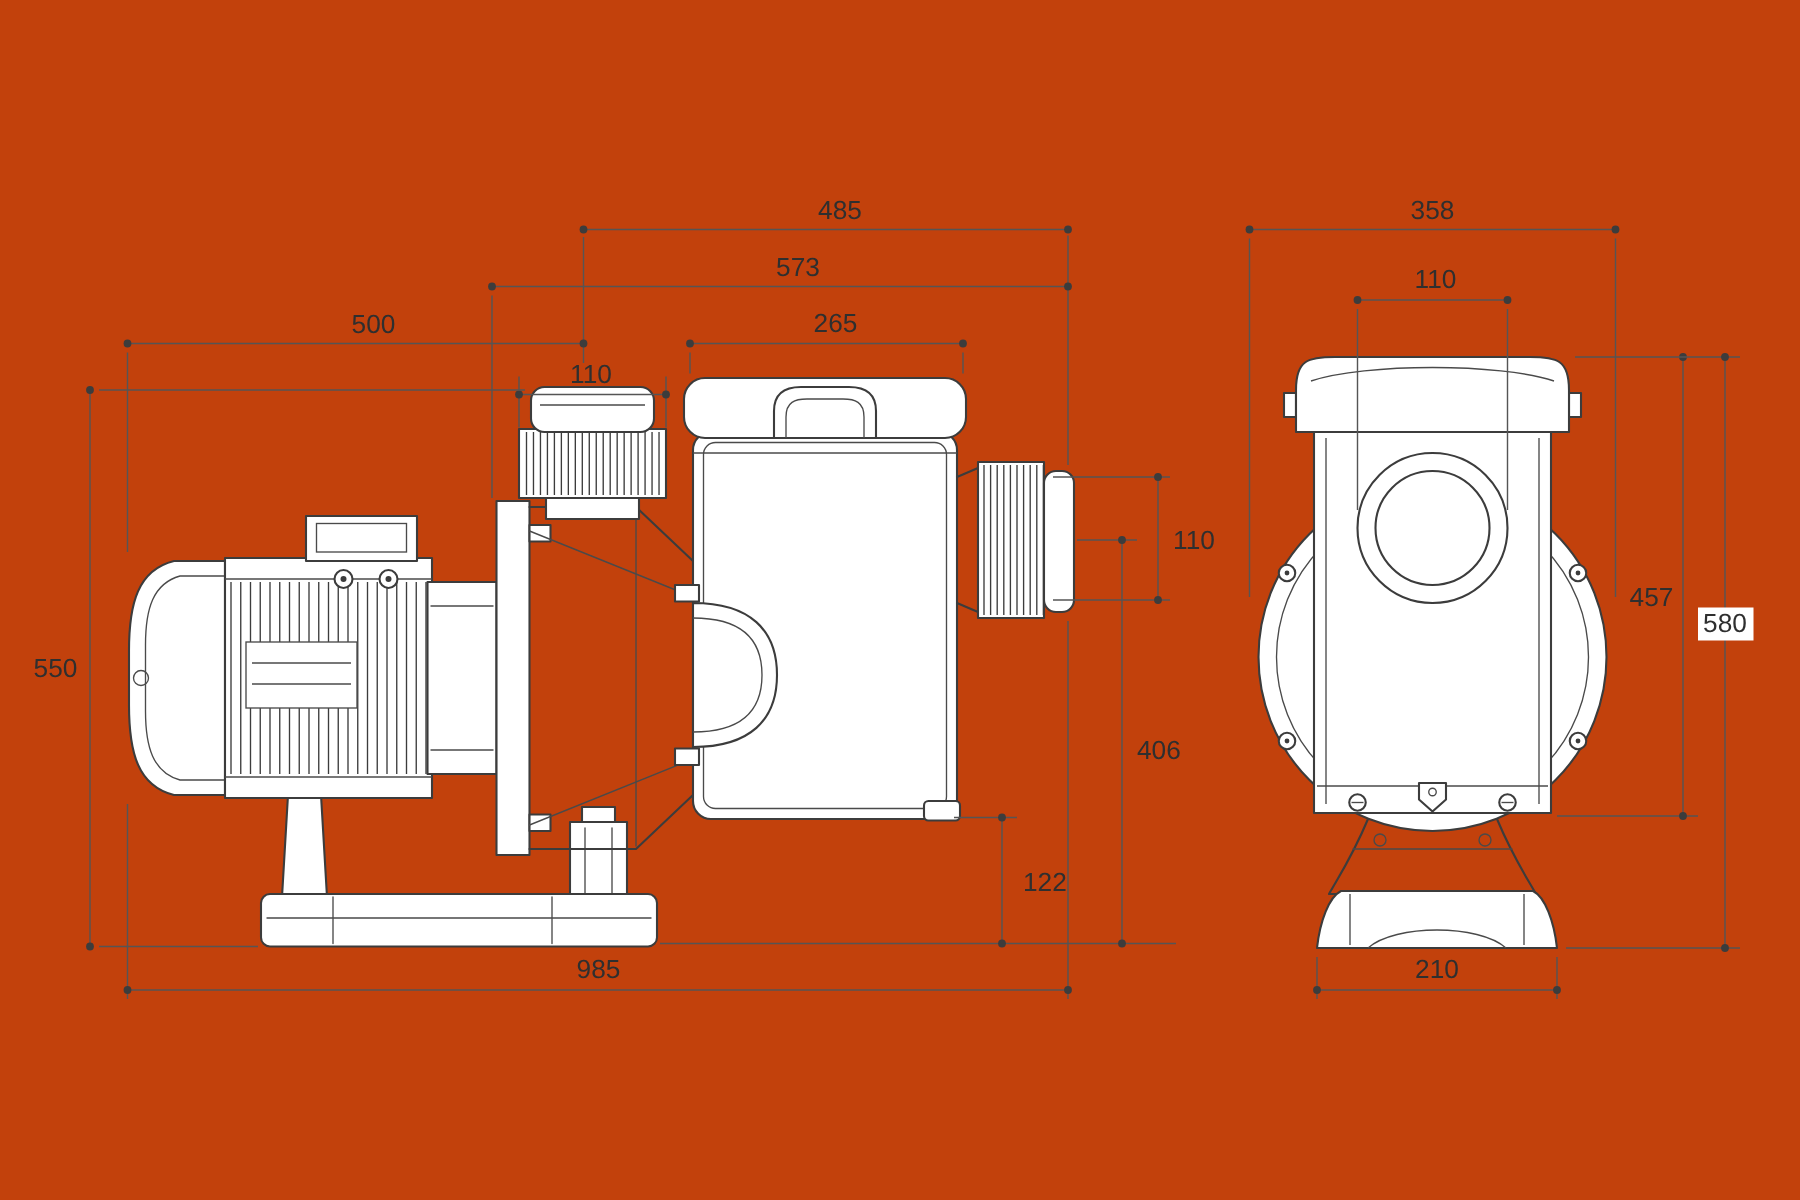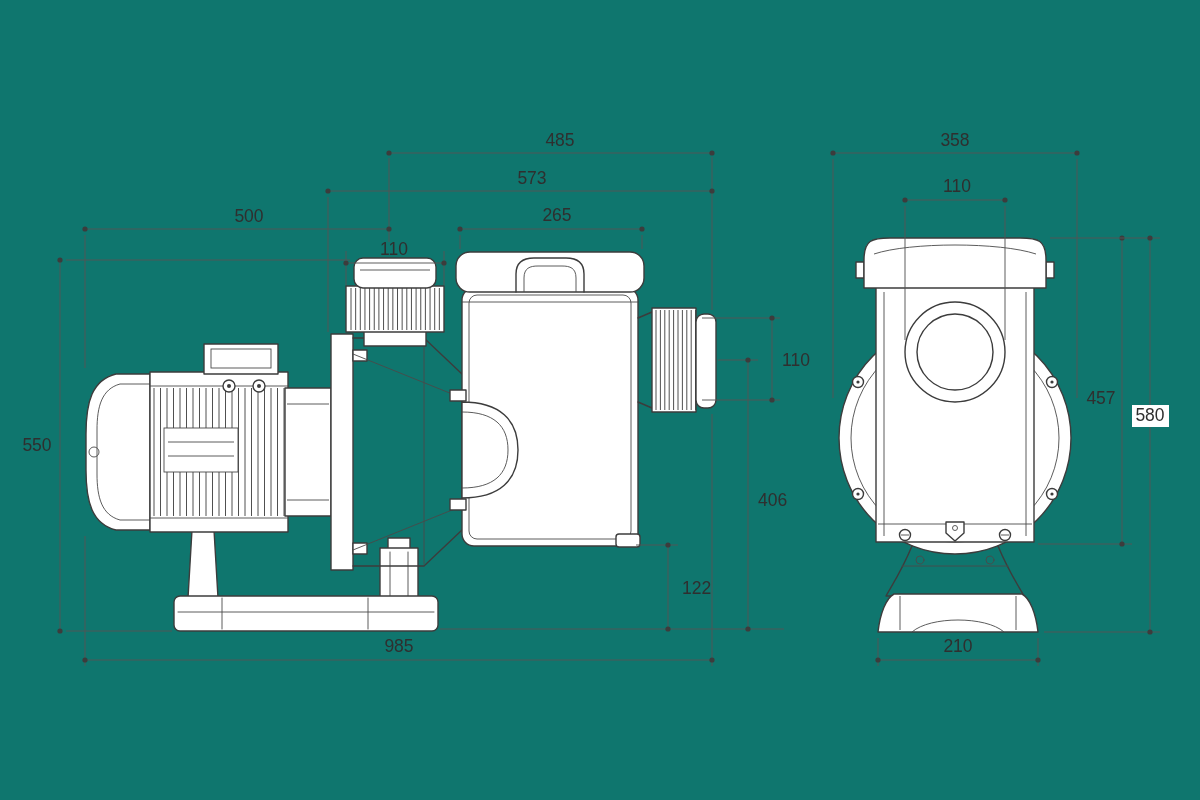--- a/index.html
+++ b/index.html
@@ -1,16 +1,16 @@
 <!DOCTYPE html>
 <html><head>
 <meta charset="utf-8">
 <style>
   html,body{margin:0;padding:0;background:#fff;}
-  .stage{width:1200px;height:800px;background:#0f766e;position:relative;overflow:hidden;}
+  .stage{width:1200px;height:800px;background:#c2410c;position:relative;overflow:hidden;}
   .ol{fill:none;stroke:#3c3c3c;stroke-width:1.4;stroke-linejoin:round;stroke-linecap:round;}
   .thin{fill:none;stroke:#4a4a4a;stroke-width:0.9;}
   .wf{fill:#ffffff;}
   .vl line{stroke:#3c3c3c;stroke-width:0.9;}
   .dim line{stroke:#555555;stroke-width:0.95;}
   .dot{fill:#3c3c3c;stroke:none;}
   .dimtext{font-family:"Liberation Sans","DejaVu Sans",sans-serif;font-size:17.5px;fill:#2f2f2f;}
 </style>
 </head>
 <body>

